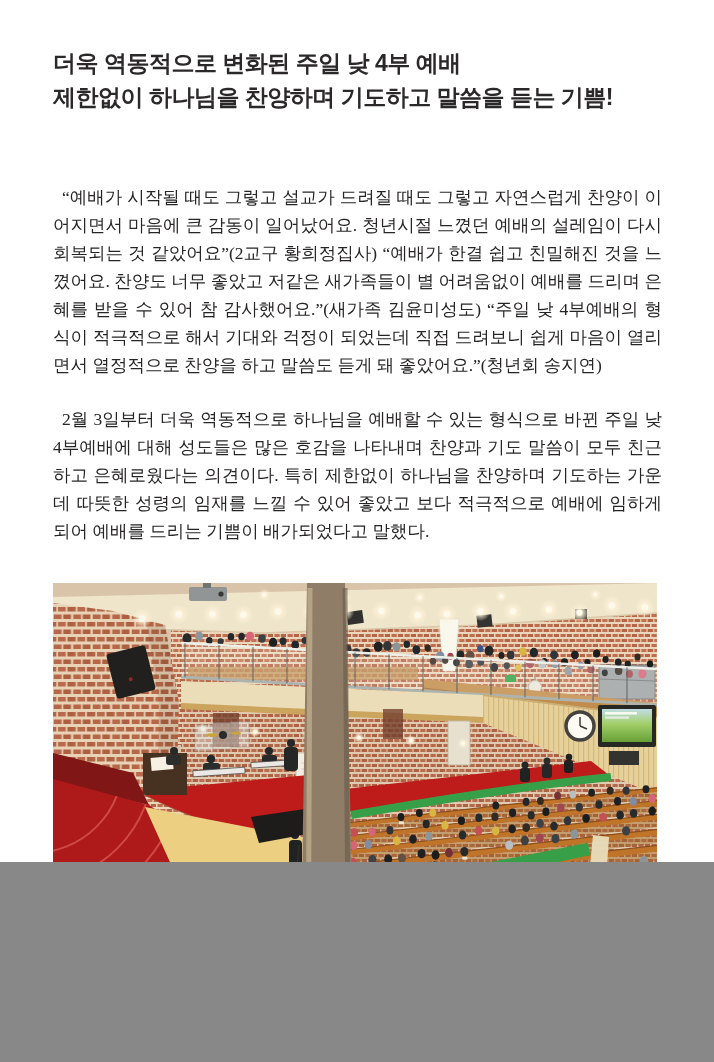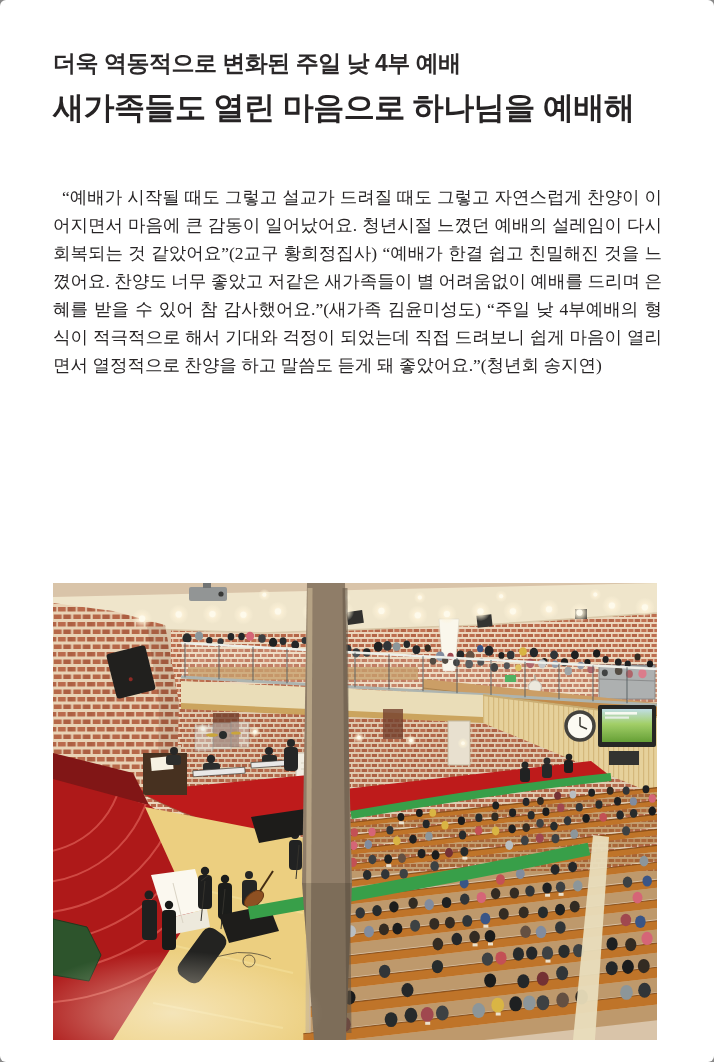--- a/index.html
+++ b/index.html
@@ -1,19 +1,19 @@
 <!DOCTYPE html>
 <html><head>
 <meta charset="utf-8">
 <style>
   html,body{margin:0;padding:0;background:#888;}
   .page{
-    position:relative;width:714px;height:1062px;background:#ffffff;
+    position:relative;width:714px;height:862px;background:#ffffff;
     margin:0 auto;overflow:hidden;
-    font-family:"Liberation Sans",sans-serif;color:#2b2829;border-radius:6px;
+    font-family:"Liberation Sans",sans-serif;color:#2b2829;
   }
   .headline-block{position:absolute;left:53px;top:46px;width:610px;}
   .kicker{
     font-size:23px;line-height:34px;font-weight:700;letter-spacing:-0.5px;
     color:#2b2829;white-space:nowrap;
   }
   .headline{
     margin:6px 0 0 0;font-size:31px;line-height:44px;font-weight:800;
     letter-spacing:-0.5px;color:#262324;white-space:nowrap;
   }
@@ -30,25 +30,26 @@
   }
   .photo svg{display:block;}
 </style>
 </head>
 <body>
 
 <div class="page">
 
   <header class="headline-block">
     <div class="kicker">더욱 역동적으로 변화된 주일 낮 4부 예배</div>
-    <h1 class="headline">새가족들도 열린 마음으로 하나님을 예배해</h1>
+    <div class="kicker">제한없이 하나님을 찬양하며 기도하고 말씀을 듣는 기쁨!</div>
   </header>
 
   <main class="body-text">
     <p class="para">“예배가 시작될 때도 그렇고 설교가 드려질 때도 그렇고 자연스럽게 찬양이 이어지면서 마음에 큰 감동이 일어났어요. 청년시절 느꼈던 예배의 설레임이 다시 회복되는 것 같았어요”(2교구 황희정집사) “예배가 한결 쉽고 친밀해진 것을 느꼈어요. 찬양도 너무 좋았고 저같은 새가족들이 별 어려움없이 예배를 드리며 은혜를 받을 수 있어 참 감사했어요.”(새가족 김윤미성도) “주일 낮 4부예배의 형식이 적극적으로 해서 기대와 걱정이 되었는데 직접 드려보니 쉽게 마음이 열리면서 열정적으로 찬양을 하고 말씀도 듣게 돼 좋았어요.”(청년회 송지연)</p>
+    <p class="para">2월 3일부터 더욱 역동적으로 하나님을 예배할 수 있는 형식으로 바뀐 주일 낮 4부예배에 대해 성도들은 많은 호감을 나타내며 찬양과 기도 말씀이 모두 친근하고 은혜로웠다는 의견이다. 특히 제한없이 하나님을 찬양하며 기도하는 가운데 따뜻한 성령의 임재를 느낄 수 있어 좋았고 보다 적극적으로 예배에 임하게 되어 예배를 드리는 기쁨이 배가되었다고 말했다.</p>
   </main>
 
   <figure class="photo">
     <svg id="photo-svg" width="604" height="457" viewBox="0 0 604 457" xmlns="http://www.w3.org/2000/svg">
       <defs>
         <pattern id="brickS" width="13" height="10" patternUnits="userSpaceOnUse">
           <rect width="13" height="10" fill="#ecd9c3"></rect>
           <rect x="0.5" y="1" width="5.2" height="3" fill="#bb6a50"></rect>
           <rect x="6.8" y="1" width="5.2" height="3" fill="#b26047"></rect>
           <rect x="-3" y="6" width="5.2" height="3" fill="#b5644b"></rect>

